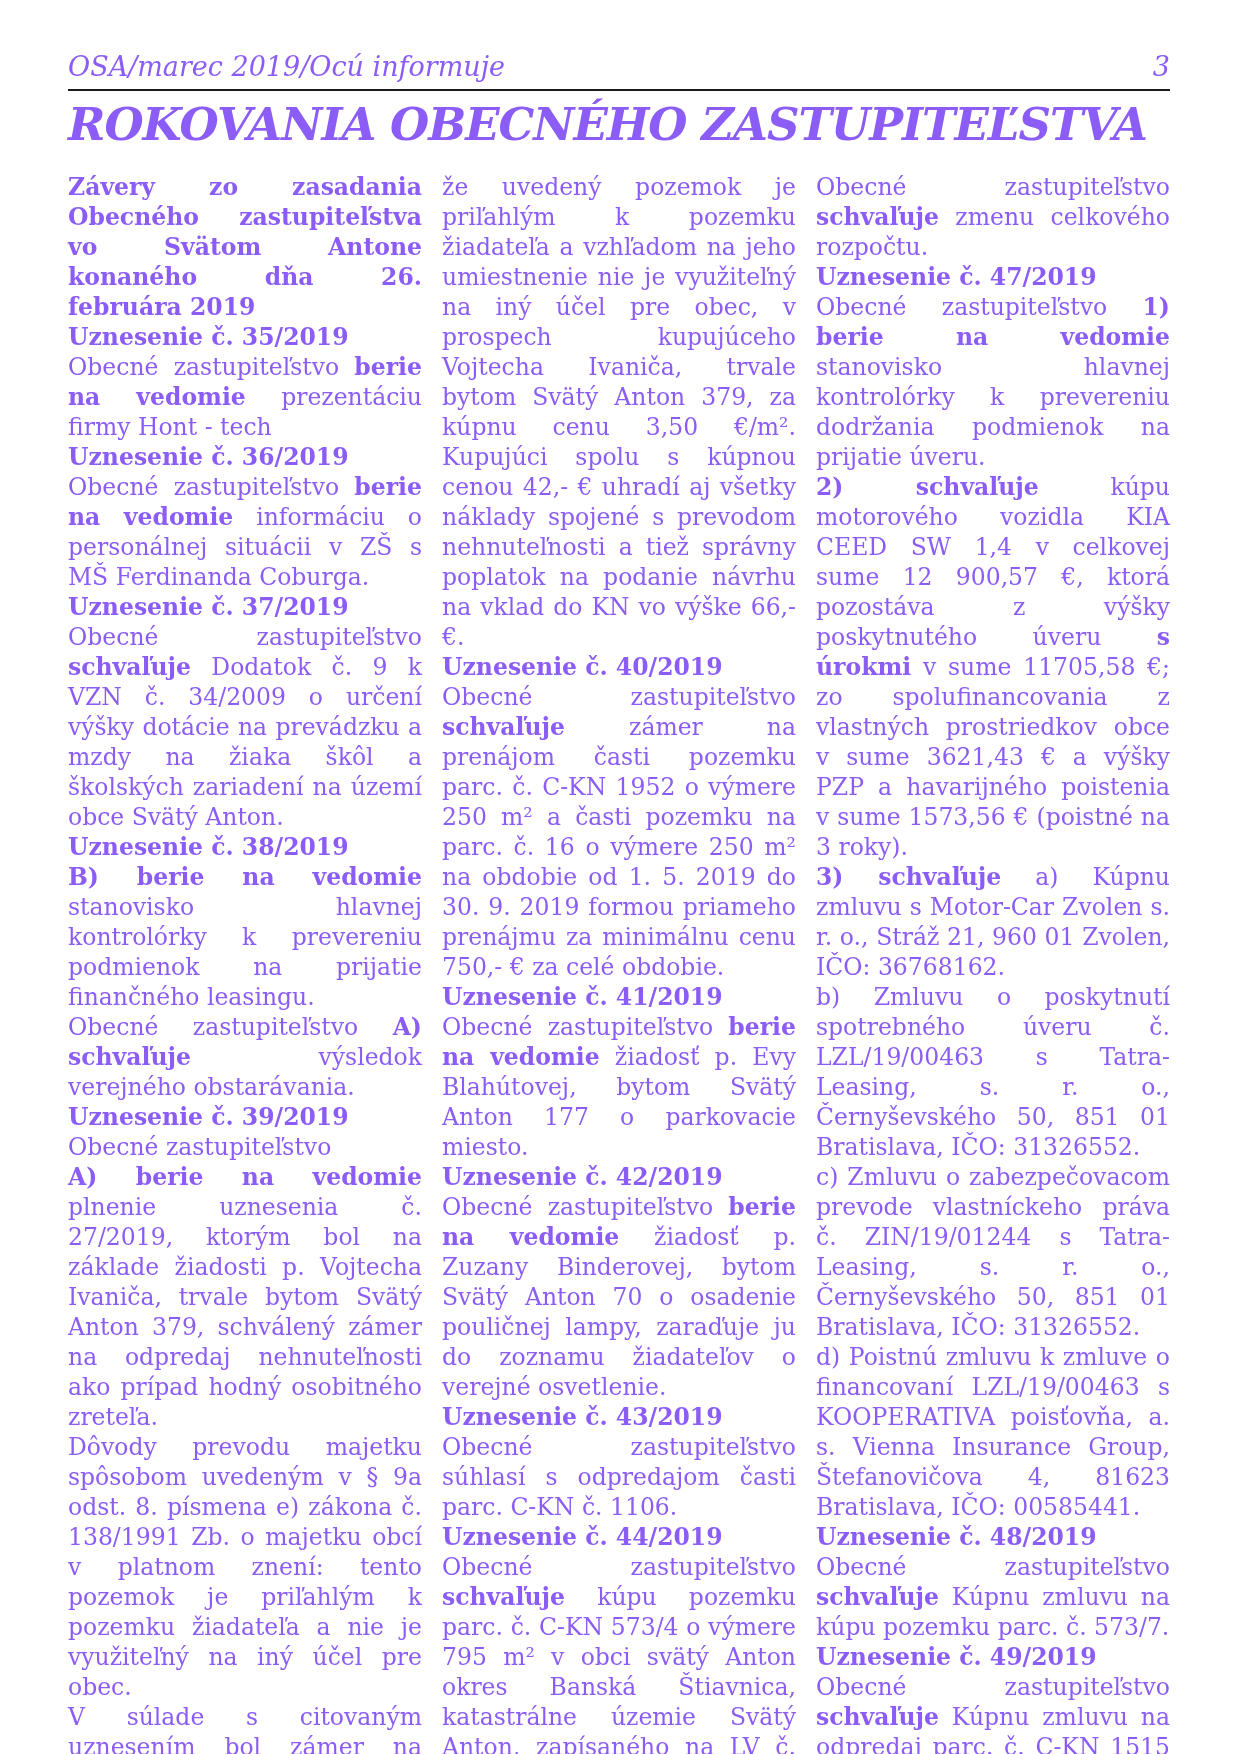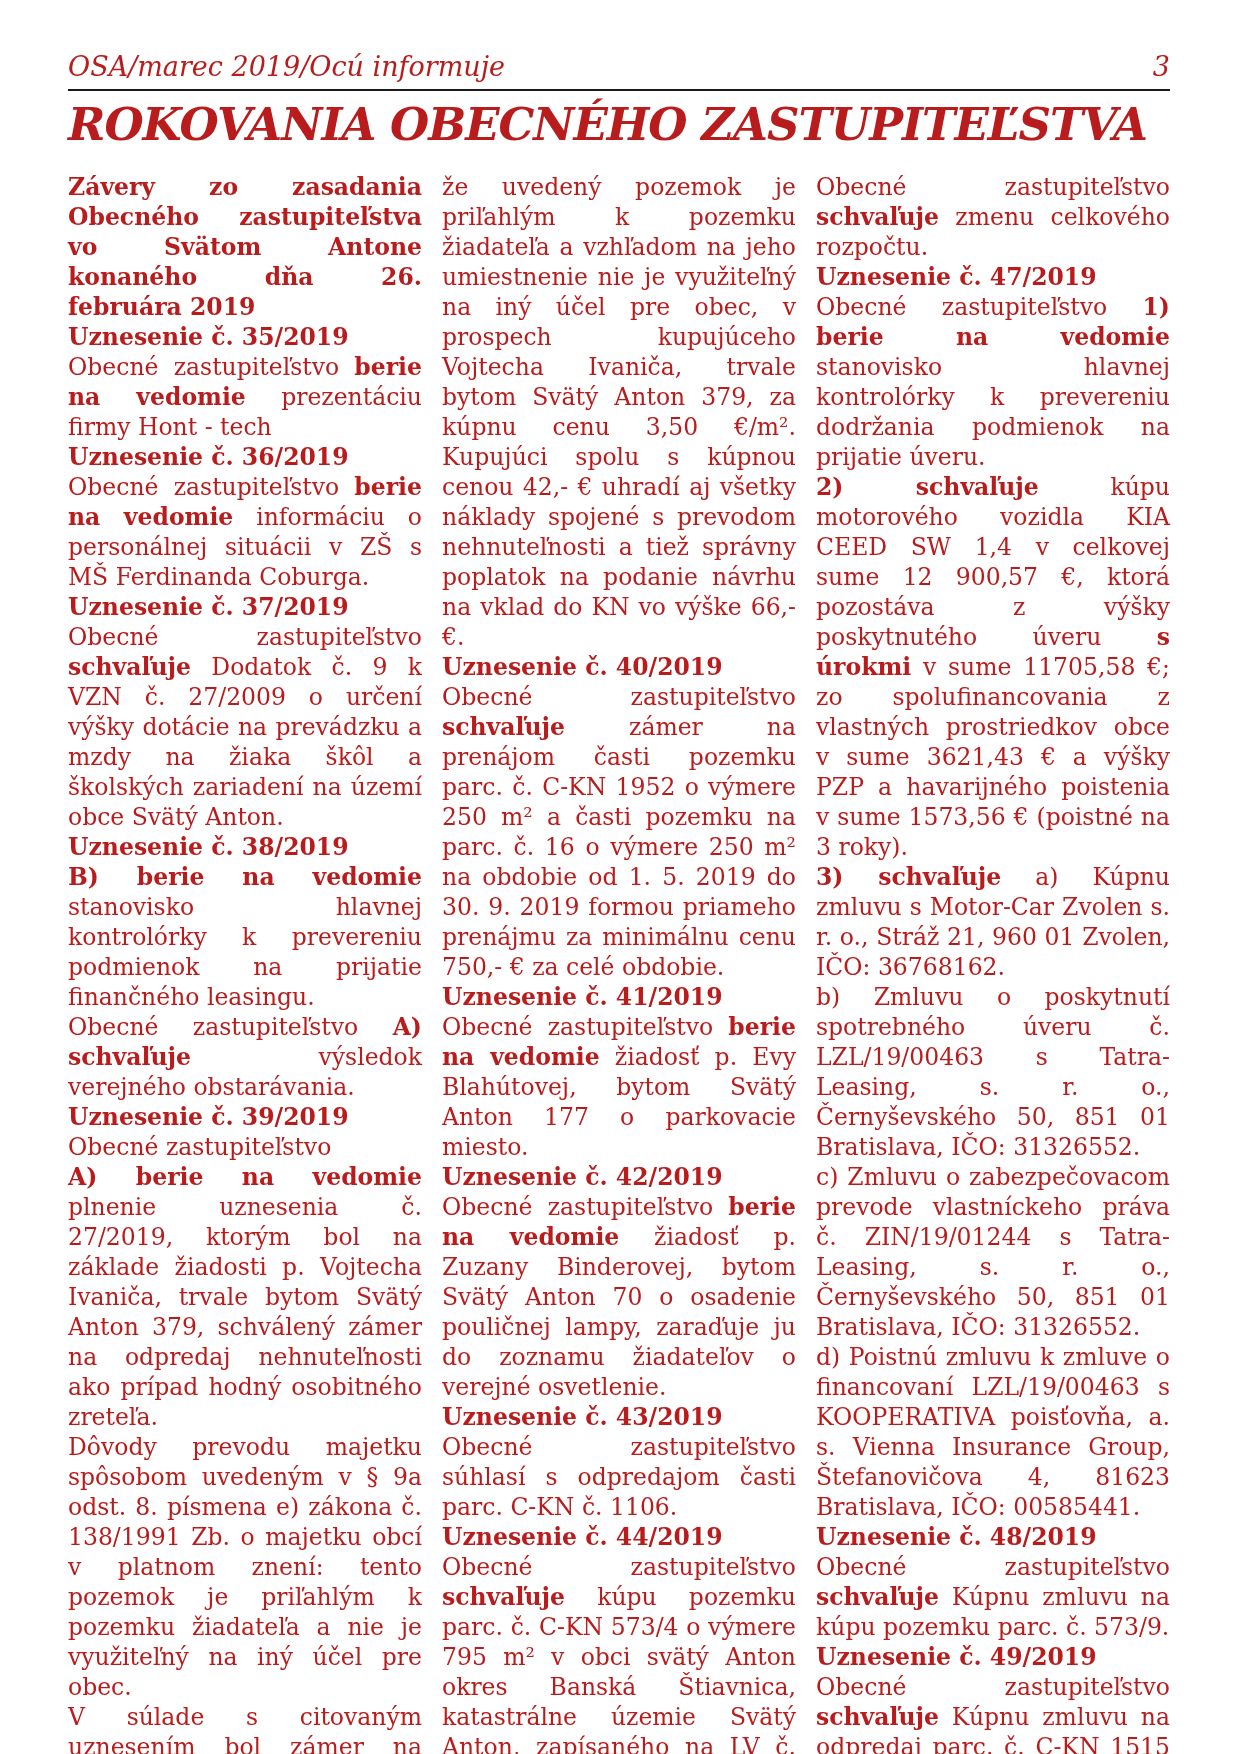--- a/index.html
+++ b/index.html
@@ -3,21 +3,21 @@
 <meta charset="utf-8">
 <style>
   html,body { margin:0; padding:0; background:#e8e8e8; }
   .page {
     position:relative;
     width:1239px; height:1754px;
     background:#ffffff;
     box-sizing:border-box;
     padding:52px 69px 0 68px;
     font-family:"DejaVu Serif", serif;
-    color:#b91c1c;
+    color:#8b5cf6;
     overflow:hidden;
   }
   .running-head {
     display:flex; justify-content:space-between; align-items:flex-end;
     font-style:italic; font-size:27px; line-height:1.1;
   }
   .head-rule { border:none; border-top:2px solid #1a1a1a; margin:7px 0 0 0; }
   .main-title {
     margin:10px 0 24px 0;
     font-size:45px; line-height:1.05;
@@ -48,21 +48,21 @@
   <hr class="head-rule">
   <h1 class="main-title">ROKOVANIA OBECNÉHO ZASTUPITEĽSTVA</h1>
   <div class="columns">
     <div class="col" id="col-0">
         <p class="intro"><span class="b">Závery zo zasadania Obecného zastupiteľstva vo Svätom Antone konaného dňa 26. februára 2019</span></p>
         <p class="heading"><span class="b">Uznesenie č. 35/2019</span></p>
         <p class="body"><span>Obecné zastupiteľstvo </span><span class="b">berie na vedomie</span><span> prezentáciu firmy Hont - tech</span></p>
         <p class="heading"><span class="b">Uznesenie č. 36/2019</span></p>
         <p class="body"><span>Obecné zastupiteľstvo </span><span class="b">berie na vedomie</span><span> informáciu o personálnej situácii v ZŠ s MŠ Ferdinanda Coburga.</span></p>
         <p class="heading"><span class="b">Uznesenie č. 37/2019</span></p>
-        <p class="body"><span>Obecné zastupiteľstvo </span><span class="b">schvaľuje</span><span> Dodatok č. 9 k VZN č. 27/2009 o určení výšky dotácie na prevádzku a mzdy na žiaka škôl a školských zariadení na území obce Svätý Anton.</span></p>
+        <p class="body"><span>Obecné zastupiteľstvo </span><span class="b">schvaľuje</span><span> Dodatok č. 9 k VZN č. 34/2009 o určení výšky dotácie na prevádzku a mzdy na žiaka škôl a školských zariadení na území obce Svätý Anton.</span></p>
         <p class="heading"><span class="b">Uznesenie č. 38/2019</span></p>
         <p class="body"><span class="b">B) berie na vedomie</span><span> stanovisko hlavnej kontrolórky k prevereniu podmienok na prijatie finančného leasingu.</span></p>
         <p class="body"><span>Obecné zastupiteľstvo </span><span class="b">A) schvaľuje</span><span> výsledok verejného obstarávania.</span></p>
         <p class="heading"><span class="b">Uznesenie č. 39/2019</span></p>
         <p class="body"><span>Obecné zastupiteľstvo</span></p>
         <p class="body"><span class="b">A) berie na vedomie</span><span> plnenie uznesenia č. 27/2019, ktorým bol na základe žiadosti p. Vojtecha Ivaniča, trvale bytom Svätý Anton 379, schválený zámer na odpredaj nehnuteľnosti ako prípad hodný osobitného zreteľa.</span></p>
         <p class="body"><span>Dôvody prevodu majetku spôsobom uvedeným v § 9a odst. 8. písmena e) zákona č. 138/1991 Zb. o majetku obcí v platnom znení: tento pozemok je priľahlým k pozemku žiadateľa a nie je využiteľný na iný účel pre obec.</span></p>
         <p class="body"><span>V súlade s citovaným uznesením bol zámer na prevod nehnuteľnosti formou predaja ako prípad hodný osobitného zreteľa zverejnený v termíne od 04. 02. 2019 do 19. 02. 2019 obvyklým spôsobom.</span></p>
       </div>
     <div class="col" id="col-1">
@@ -81,18 +81,18 @@
     <div class="col" id="col-2">
         <p class="body"><span>Obecné zastupiteľstvo </span><span class="b">schvaľuje</span><span> zmenu celkového rozpočtu.</span></p>
         <p class="heading"><span class="b">Uznesenie č. 47/2019</span></p>
         <p class="body"><span>Obecné zastupiteľstvo </span><span class="b">1) berie na vedomie</span><span> stanovisko hlavnej kontrolórky k prevereniu dodržania podmienok na prijatie úveru.</span></p>
         <p class="body"><span class="b">2) schvaľuje</span><span> kúpu motorového vozidla KIA CEED SW 1,4 v celkovej sume 12 900,57 €, ktorá pozostáva z výšky poskytnutého úveru </span><span class="b">s úrokmi</span><span> v sume 11705,58 €; zo spolufinancovania z vlastných prostriedkov obce v sume 3621,43 € a výšky PZP a havarijného poistenia v sume 1573,56 € (poistné na 3 roky).</span></p>
         <p class="body"><span class="b">3) schvaľuje</span><span> a) Kúpnu zmluvu s Motor-Car Zvolen s. r. o., Stráž 21, 960 01 Zvolen, IČO: 36768162.</span></p>
         <p class="body"><span>b) Zmluvu o poskytnutí spotrebného úveru č. LZL/19/00463 s Tatra-Leasing, s. r. o., Černyševského 50, 851 01 Bratislava, IČO: 31326552.</span></p>
         <p class="body"><span>c) Zmluvu o zabezpečovacom prevode vlastníckeho práva č. ZIN/19/01244 s Tatra-Leasing, s. r. o., Černyševského 50, 851 01 Bratislava, IČO: 31326552.</span></p>
         <p class="body"><span>d) Poistnú zmluvu k zmluve o financovaní LZL/19/00463 s KOOPERATIVA poisťovňa, a. s. Vienna Insurance Group, Štefanovičova 4, 81623 Bratislava, IČO: 00585441.</span></p>
         <p class="heading"><span class="b">Uznesenie č. 48/2019</span></p>
-        <p class="body"><span>Obecné zastupiteľstvo </span><span class="b">schvaľuje</span><span> Kúpnu zmluvu na kúpu pozemku parc. č. 573/9.</span></p>
+        <p class="body"><span>Obecné zastupiteľstvo </span><span class="b">schvaľuje</span><span> Kúpnu zmluvu na kúpu pozemku parc. č. 573/7.</span></p>
         <p class="heading"><span class="b">Uznesenie č. 49/2019</span></p>
         <p class="body"><span>Obecné zastupiteľstvo </span><span class="b">schvaľuje</span><span> Kúpnu zmluvu na odpredaj parc. č. C-KN 1515 podľa geometrického plánu.</span></p>
       </div>
   </div>
 </div>
 
 </body></html>

